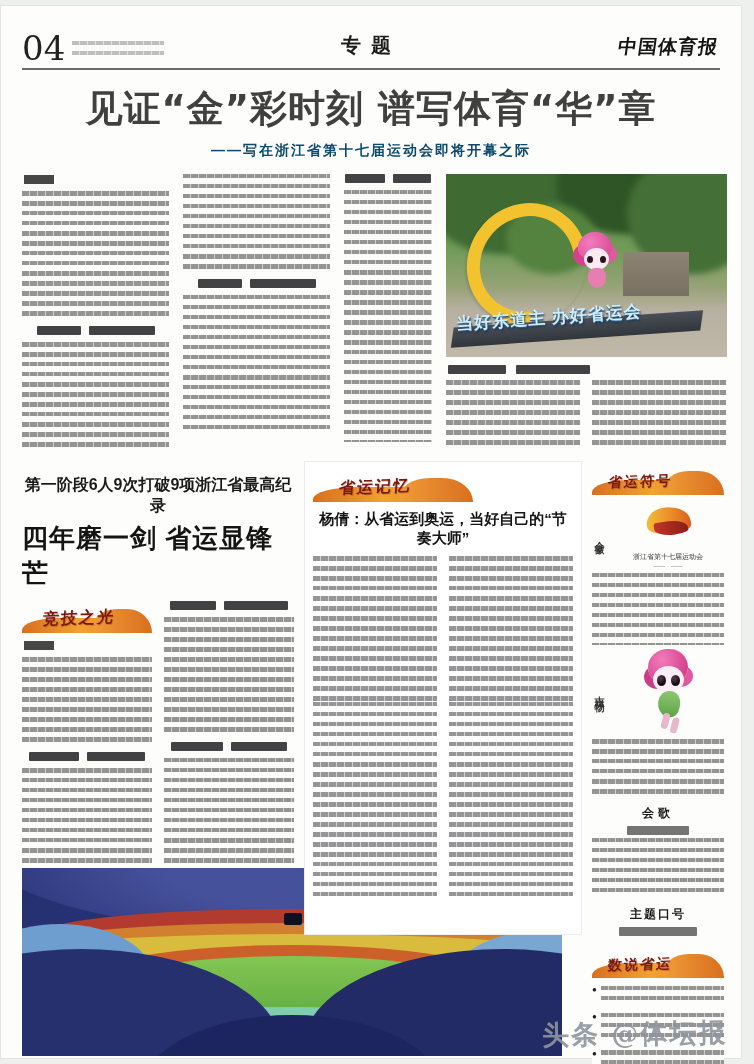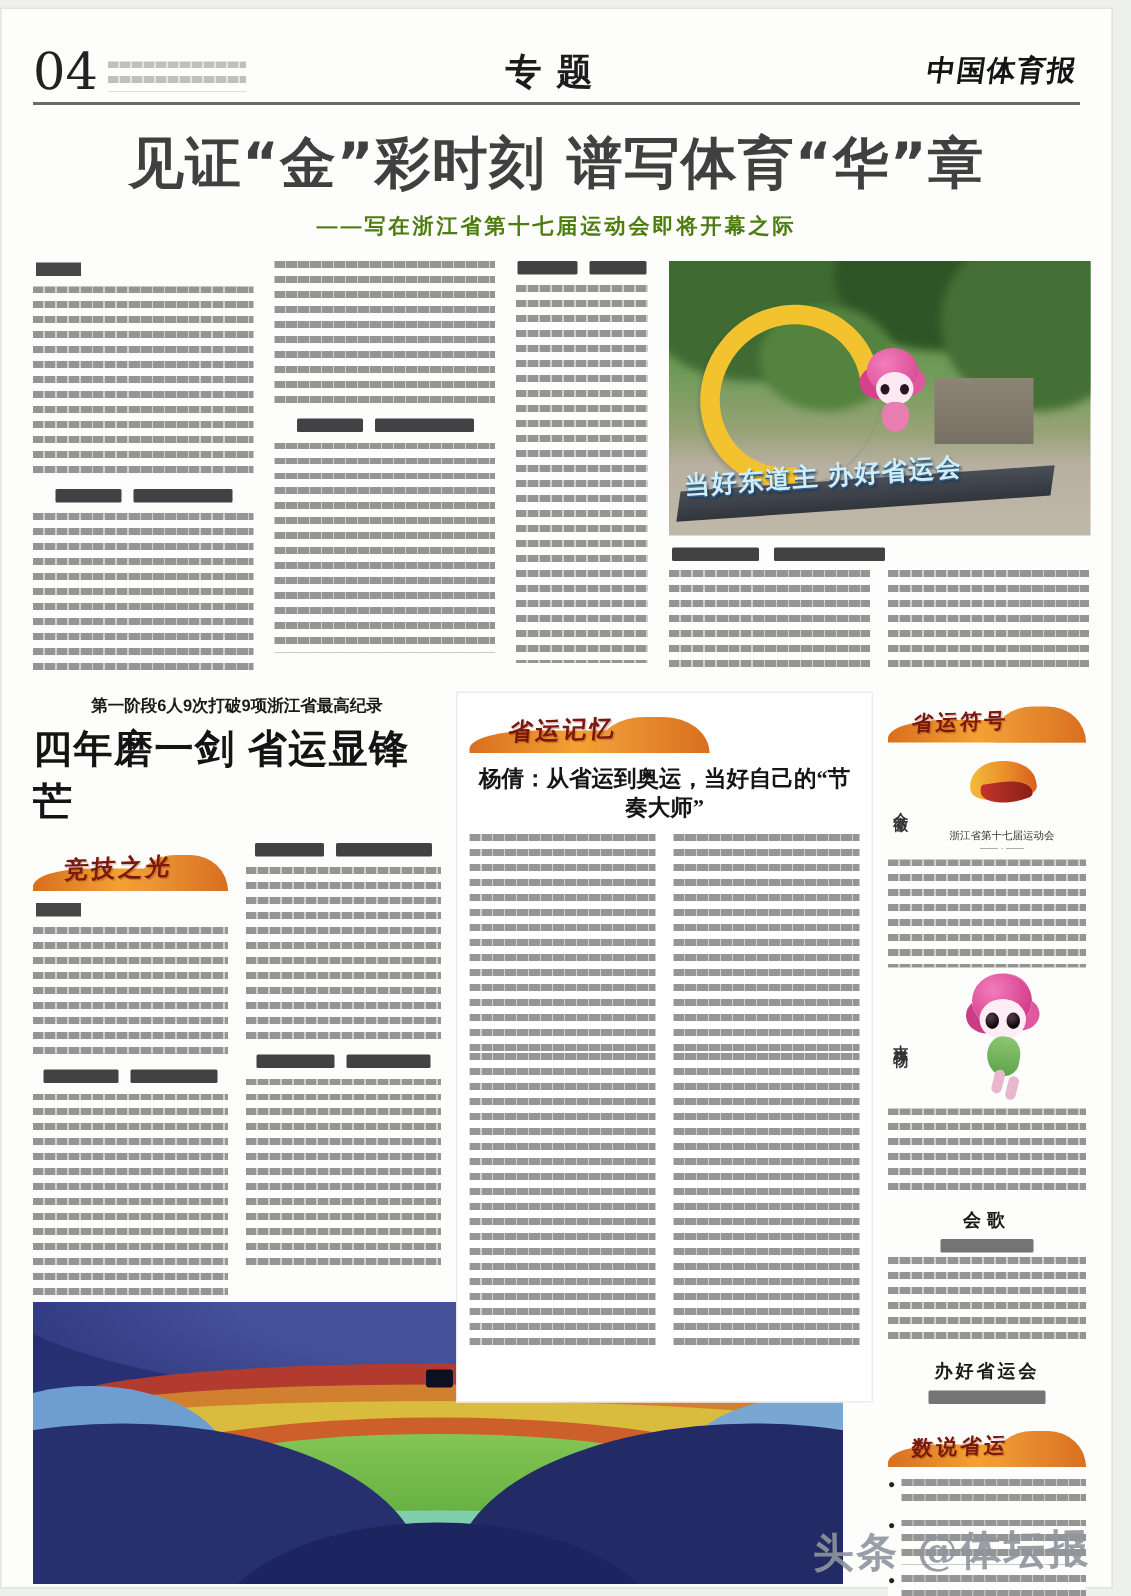--- a/index.html
+++ b/index.html
@@ -16,27 +16,27 @@
         repeating-linear-gradient(to bottom, rgba(90,90,95,.38) 0 4.5px, transparent 4.5px 10px);}
   .bar{background:rgba(25,25,28,.82);height:9px;border-radius:1px;}
   .bar.mid{background:rgba(25,25,28,.6);}
   .subhead{display:flex;gap:8px;justify-content:center;align-items:center;margin:7px 0;}
 
   
   .hdr{position:absolute;left:21px;top:26px;width:698px;height:36px;border-bottom:2px solid #6a6a6a;}
   .pagenum{position:absolute;left:0;top:-4px;font-size:34px;font-weight:400;color:#222;font-family:"DejaVu Serif",serif;}
   .edinfo{position:absolute;left:50px;top:9px;width:92px;}
   .edinfo .sim{height:18px;}
-  .section-title{position:absolute;left:0;right:0;top:0;text-align:center;font-size:24px;letter-spacing:10px;color:#1c1c1c;font-weight:700;font-family:"DejaVu Serif",serif;}
+  .section-title{position:absolute;left:0;right:0;top:0;text-align:center;font-size:20px;letter-spacing:10px;color:#1c1c1c;font-weight:700;font-family:"DejaVu Serif",serif;}
   .masthead{position:absolute;right:2px;top:2px;font-size:19px;font-weight:900;color:#141414;transform:skewX(-8deg);font-family:"DejaVu Serif",serif;letter-spacing:1px;}
 
   
   .lead{position:absolute;left:21px;top:78px;width:698px;text-align:center;}
   .lead h1{margin:0;font-size:37px;font-weight:900;color:#404040;letter-spacing:1px;font-family:"DejaVu Sans",sans-serif;}
-  .lead h2{margin:8px 0 0 0;font-size:14px;font-weight:700;color:#4d7c0f;letter-spacing:2px;}
+  .lead h2{margin:8px 0 0 0;font-size:14px;font-weight:700;color:#0c4a6e;letter-spacing:2px;}
 
   
   .topsec{position:absolute;left:21px;top:168px;width:698px;height:278px;display:flex;gap:14px;}
   .tcol{flex:0 0 auto;display:flex;flex-direction:column;}
   .minilabel{width:30px;height:9px;background:rgba(25,25,28,.8);margin:1px 0 7px 2px;}
 
   
   .park{position:relative;width:281px;height:183px;overflow:hidden;background:linear-gradient(#5d8c4c 0%,#6f9a57 40%,#97a377 62%,#b7afa0 74%,#c0b8a8 100%);}
   .blob{position:absolute;border-radius:50%;filter:blur(3px);}
   .arc{position:absolute;left:22px;top:28px;width:92px;height:98px;border:13px solid #f2c32f;border-radius:50%;border-right-color:transparent;transform:rotate(38deg);box-shadow:0 2px 3px rgba(0,0,0,.15);}
@@ -48,32 +48,32 @@
   .pk-body{position:absolute;left:16px;top:36px;width:18px;height:20px;background:#e77db1;border-radius:40% 40% 50% 50%;}
   .slab{position:absolute;left:6px;bottom:18px;width:250px;height:20px;background:linear-gradient(#4a4f57,#31353c);transform:rotate(-4deg) skewX(-12deg);}
   .sign{position:absolute;left:10px;bottom:28px;font-size:17px;font-weight:900;color:#cfeefc;letter-spacing:1px;transform:rotate(-4deg);text-shadow:0 1px 0 #2e5f8a,1px 2px 2px rgba(20,50,80,.8);white-space:nowrap;}
 
   .capline{display:flex;gap:10px;margin:8px 2px 6px 2px;}
   .undercols{display:flex;gap:12px;}
 
   
   .midsec{position:absolute;left:21px;top:455px;width:698px;display:flex;gap:10px;align-items:flex-start;}
   .feat{flex:0 0 272px;position:relative;z-index:1;}
-  .feat .kicker{text-align:center;font-size:11px;font-weight:700;color:#1a1a1a;margin:2px 0 4px;}
+  .feat .kicker{text-align:center;font-size:16px;font-weight:700;color:#1a1a1a;margin:14px 0 4px;}
   .feat .head{text-align:left;font-size:26px;font-weight:900;color:#141414;letter-spacing:1px;margin:0 0 8px;}
   .featcols{display:flex;gap:12px;}
 
   
   .badge{position:relative;height:36px;margin-bottom:6px;}
   .badge .wave{position:absolute;left:0;right:0;bottom:2px;height:15px;background:linear-gradient(90deg,#d96f1f,#f2a233 45%,#e07a1e 85%,#ef9d3a);border-radius:120% 160% 0 0/340% 420% 0 0;}
   .badge .wave2{position:absolute;right:0;bottom:2px;width:46%;height:24px;background:linear-gradient(90deg,#ef9c38,#d96f1f);border-radius:100% 100% 0 0/200% 240% 0 0;}
   .badge .btext{position:absolute;left:16%;bottom:6px;font-size:16px;font-weight:900;color:#7a180e;transform:skewX(-7deg) rotate(-2deg);letter-spacing:2px;text-shadow:1px 1px 0 rgba(122,24,14,.25);font-family:"DejaVu Serif",serif;white-space:nowrap;}
 
   .mems{flex:0 0 276px;position:relative;z-index:2;background:#fff;border:1px solid #ececec;padding:6px 8px 10px;box-sizing:border-box;min-height:474px;}
-  .mems .ahead{text-align:center;font-size:15px;font-weight:900;color:#151515;margin:6px 0 8px;font-family:Liberation Serif, serif;}
+  .mems .ahead{text-align:center;font-size:15px;font-weight:900;color:#151515;margin:6px 0 8px;}
   .twocol{display:flex;gap:12px;}
 
   .syms{flex:0 0 132px;position:relative;z-index:2;background:#fdfdfb;min-height:590px;}
   .syms .cent{text-align:center;font-size:12px;font-weight:900;color:#1a1a1a;letter-spacing:4px;margin:10px 0 4px;}
   .vlabel{writing-mode:vertical-rl;font-size:10px;font-weight:700;color:#333;letter-spacing:3px;}
   .symrow{display:flex;gap:6px;align-items:center;margin:4px 0;}
 
   
   .emblem{position:relative;width:64px;height:46px;margin:0 auto;}
   .emblem .sw1{position:absolute;left:10px;top:4px;width:44px;height:26px;background:linear-gradient(100deg,#f5c13a,#e98a28 60%,#d85c1e);border-radius:60% 90% 20% 80%/90% 100% 30% 60%;transform:rotate(-12deg);}
@@ -278,21 +278,21 @@
         </div>
       </div>
       <div class="sim" style="height:56px;"></div>
 
       <div class="cent">会歌</div>
       <div class="songline">
         <div class="bar mid" style="width:62px;"></div>
       </div>
       <div class="sim" style="height:58px;"></div>
 
-      <div class="cent" style="letter-spacing:2px;">办好省运会</div>
+      <div class="cent" style="letter-spacing:2px;">主题口号</div>
       <div class="songline">
         <div class="bar mid" style="width:78px;"></div>
       </div>
 
       <div class="badge" style="width:132px;margin-top:8px;">
         <div class="wave"></div>
         <div class="wave2"></div>
         <div class="btext" style="font-size:14px;left:12%;">数说省运</div>
       </div>
 

